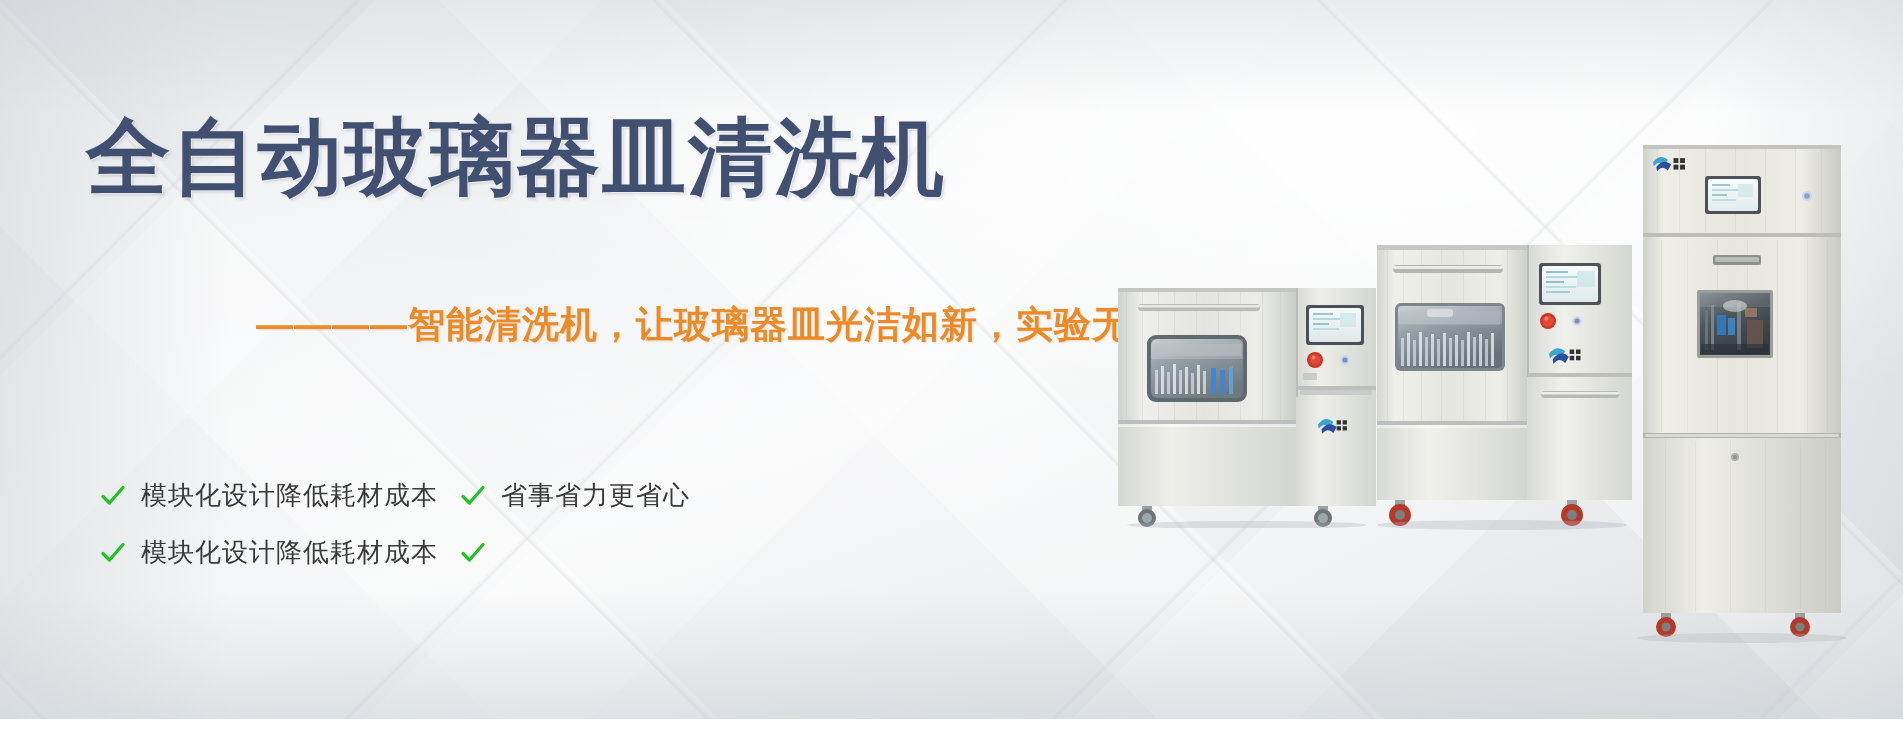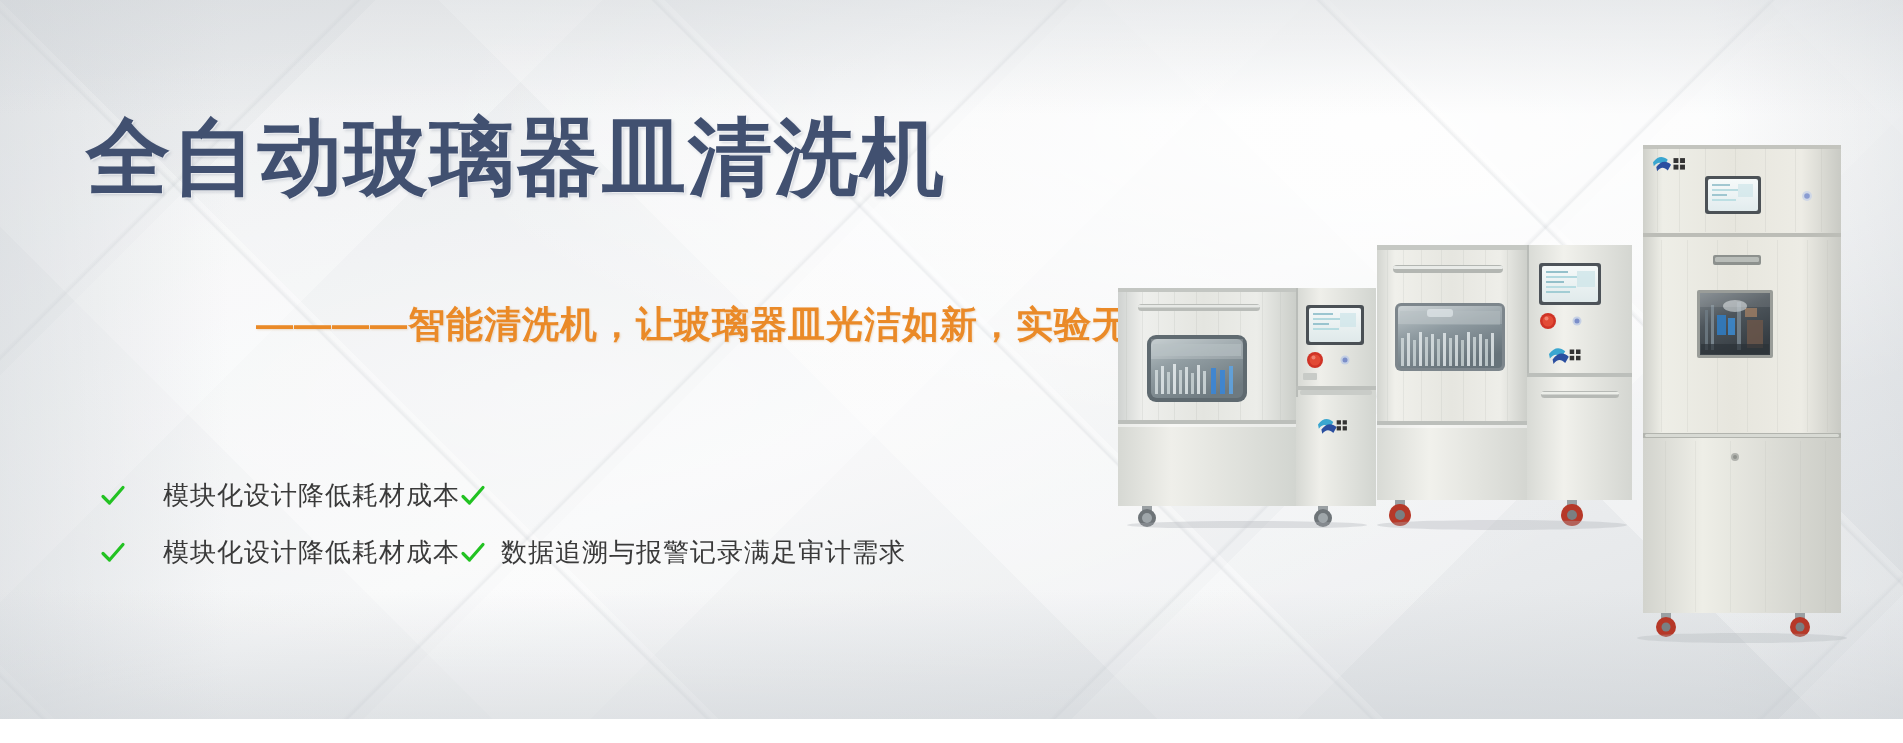--- a/index.html
+++ b/index.html
@@ -133,21 +133,21 @@
   }
   .feature-row {
     display: flex;
     margin-bottom: 22px;
   }
   .feature {
     display: flex;
     align-items: center;
     white-space: nowrap;
   }
-  .feature.col-1 { width: 360px; justify-content: space-between; }
+  .feature.col-1 { width: 360px; }
   .feature.col-2 { width: 520px; }
 
   .check-icon {
     flex: none;
     width: 26px;
     height: 26px;
     margin-right: 15px;
     display: block;
   }
   .feature-text {
@@ -202,35 +202,35 @@
         <div class="feature col-1">
           <svg class="check-icon" viewBox="0 0 26 26">
             <path d="M3 13.5 L9.5 20 L23 4.5" fill="none" stroke="#22c222" stroke-width="3.2" stroke-linecap="round" stroke-linejoin="round"></path>
           </svg>
           <span class="feature-text">模块化设计降低耗材成本</span>
         </div>
         <div class="feature col-2">
           <svg class="check-icon" viewBox="0 0 26 26">
             <path d="M3 13.5 L9.5 20 L23 4.5" fill="none" stroke="#22c222" stroke-width="3.2" stroke-linecap="round" stroke-linejoin="round"></path>
           </svg>
+          <span class="feature-text">省事省力更省心</span>
         </div>
       </div>
 
       <div class="feature-row">
         <div class="feature col-1">
           <svg class="check-icon" viewBox="0 0 26 26">
             <path d="M3 13.5 L9.5 20 L23 4.5" fill="none" stroke="#22c222" stroke-width="3.2" stroke-linecap="round" stroke-linejoin="round"></path>
           </svg>
           <span class="feature-text">模块化设计降低耗材成本</span>
         </div>
         <div class="feature col-2">
           <svg class="check-icon" viewBox="0 0 26 26">
             <path d="M3 13.5 L9.5 20 L23 4.5" fill="none" stroke="#22c222" stroke-width="3.2" stroke-linecap="round" stroke-linejoin="round"></path>
           </svg>
-          <span class="feature-text">数据追溯与报警记录满足审计需求</span>
         </div>
       </div>
 
     </div>
   </div>
 
   <div class="machines">
 
     <div class="machine m1">
       <svg class="mimg" viewBox="0 0 290 250">

